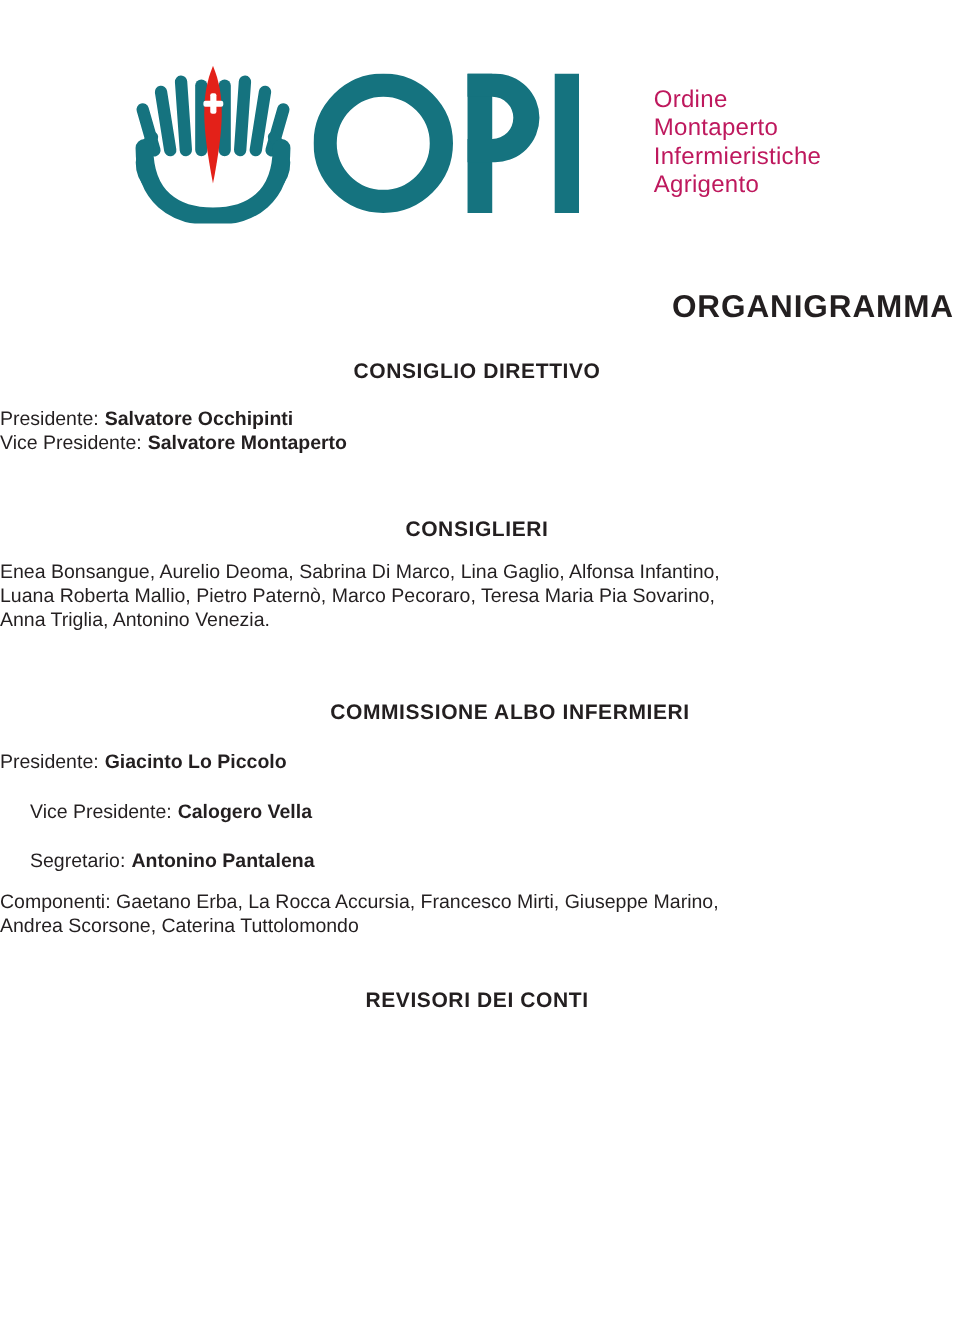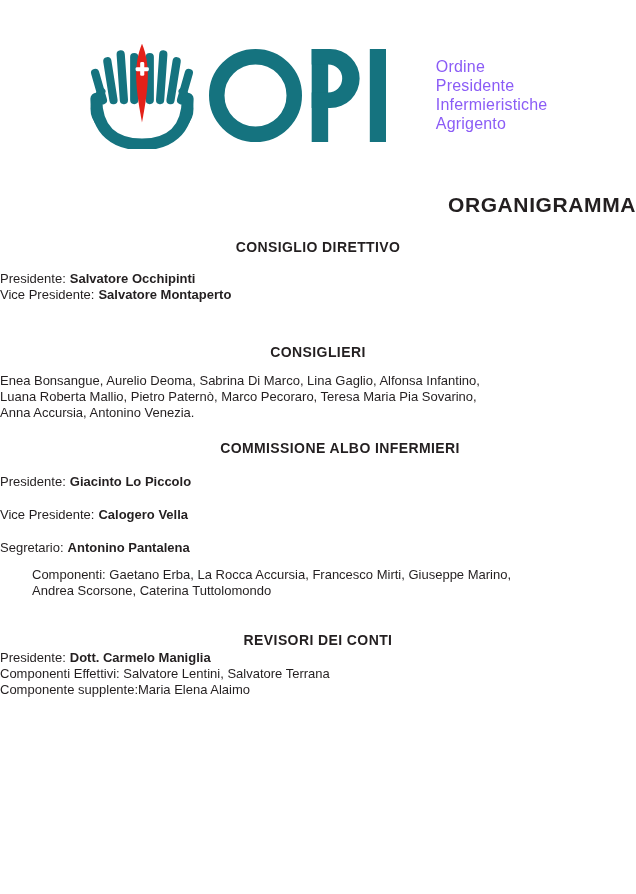--- a/index.html
+++ b/index.html
@@ -13,45 +13,45 @@
   }
   
   .logo-row{
     display:flex;justify-content:center;align-items:center;
     gap:14px;height:110px;padding-top:40px;
   }
   .logo-mark{width:106px;height:108px;flex:0 0 auto;}
   .logo-wordmark{height:93px;width:auto;flex:0 0 auto;}
   .logo-orgname{
     display:flex;flex-direction:column;justify-content:center;
-    font-size:16px;line-height:19px;color:#8b5cf6;
+    font-size:16px;line-height:19px;color:#be185d;
     letter-spacing:.2px;white-space:nowrap;margin-left:36px;
   }
   
   .doc-title{
     margin-top:44px;text-align:right;
     font-size:21px;line-height:22px;font-weight:700;letter-spacing:.6px;
   }
   .h-section{
     text-align:center;font-size:14px;line-height:15px;
     font-weight:700;letter-spacing:.4px;
   }
   .mt-consiglio{margin-top:24px;}
   .mt-consiglieri{margin-top:42px;}
-  .mt-commissione{margin-top:20px;padding-left:44px;}
+  .mt-commissione{margin-top:46px;padding-left:44px;}
   .mt-revisori{margin-top:34px;}
   .roles{margin-top:16px;}
   .role-line,.para-line{
     text-align:left;font-size:13px;line-height:16px;white-space:nowrap;
   }
   .role-label{margin-right:4px;}
   .role-name{font-weight:700;}
   .para{margin-top:13px;}
-  .para-componenti{margin-top:11px;margin-left:32px;}
-  .spaced-role{margin-top:17px;}
+  .para-componenti{margin-top:11px;}
+  .spaced-role{margin-top:17px;padding-left:20px;}
   .first-spaced-role{margin-top:18px;}
   .revisori-block{margin-top:2px;}
 </style>
 </head>
 <body>
 
 <div class="page">
 
   <div class="logo-row">
 
@@ -78,21 +78,21 @@
 
     <svg class="logo-wordmark" viewBox="0 0 183 96" aria-label="OPI">
       <circle cx="48" cy="48" r="40" fill="none" stroke="#15737f" stroke-width="16"></circle>
       <rect x="106" y="0" width="17" height="96" fill="#15737f"></rect>
       <path d="M106 0 H125 A30.5 30.5 0 0 1 125 61 H106 V45 H123 A14.5 14.5 0 0 0 123 16 H106 Z" fill="#15737f"></path>
       <rect x="166" y="0" width="17" height="96" fill="#15737f"></rect>
     </svg>
 
     <div class="logo-orgname">
       <span>Ordine</span>
-      <span>Presidente</span>
+      <span>Montaperto</span>
       <span>Infermieristiche</span>
       <span>Agrigento</span>
     </div>
   </div>
 
   <div class="doc-title">ORGANIGRAMMA</div>
 
   <div class="h-section mt-consiglio">CONSIGLIO DIRETTIVO</div>
 
   <div class="roles">
@@ -102,21 +102,21 @@
     <div class="role-line">
       <span class="role-label">Vice Presidente:</span><span class="role-name">Salvatore Montaperto</span>
     </div>
   </div>
 
   <div class="h-section mt-consiglieri">CONSIGLIERI</div>
 
   <div class="para">
     <div class="para-line">Enea Bonsangue, Aurelio Deoma, Sabrina Di Marco, Lina Gaglio, Alfonsa Infantino,</div>
     <div class="para-line">Luana Roberta Mallio, Pietro Paternò, Marco Pecoraro, Teresa Maria Pia Sovarino,</div>
-    <div class="para-line">Anna Accursia, Antonino Venezia.</div>
+    <div class="para-line">Anna Triglia, Antonino Venezia.</div>
   </div>
 
   <div class="h-section mt-commissione">COMMISSIONE ALBO INFERMIERI</div>
 
   <div class="role-line first-spaced-role">
     <span class="role-label">Presidente:</span><span class="role-name">Giacinto Lo Piccolo</span>
   </div>
   <div class="role-line spaced-role">
     <span class="role-label">Vice Presidente:</span><span class="role-name">Calogero Vella</span>
   </div>
@@ -124,21 +124,14 @@
     <span class="role-label">Segretario:</span><span class="role-name">Antonino Pantalena</span>
   </div>
 
   <div class="para-componenti">
     <div class="para-line">Componenti: Gaetano Erba, La Rocca Accursia, Francesco Mirti, Giuseppe Marino,</div>
     <div class="para-line">Andrea Scorsone, Caterina Tuttolomondo</div>
   </div>
 
   <div class="h-section mt-revisori">REVISORI DEI CONTI</div>
 
-  <div class="revisori-block">
-    <div class="role-line">
-      <span class="role-label">Presidente:</span><span class="role-name">Dott. Carmelo Maniglia</span>
-    </div>
-    <div class="para-line">Componenti Effettivi: Salvatore Lentini, Salvatore Terrana</div>
-    <div class="para-line">Componente supplente:Maria Elena Alaimo</div>
-  </div>
 
 </div>
 
 </body></html>

